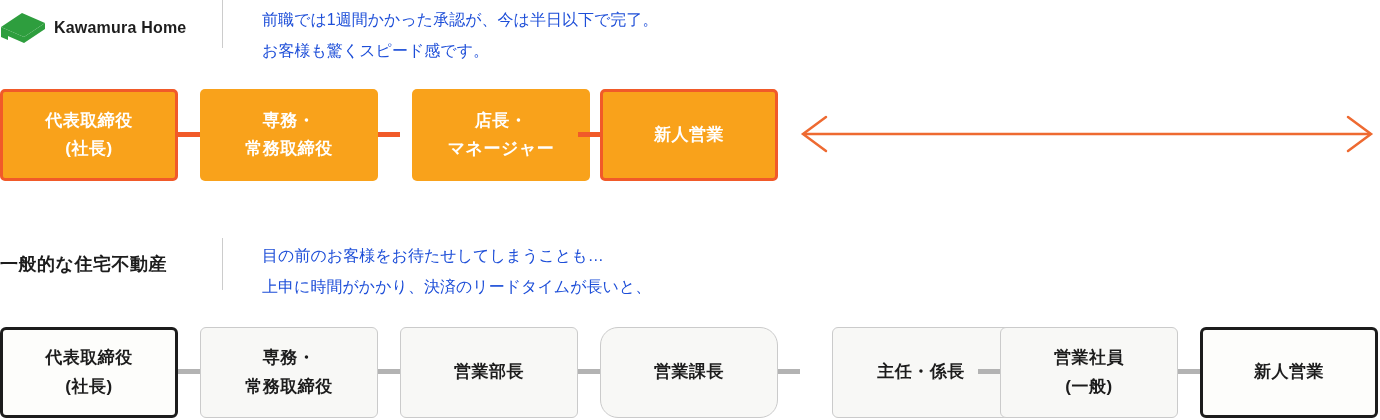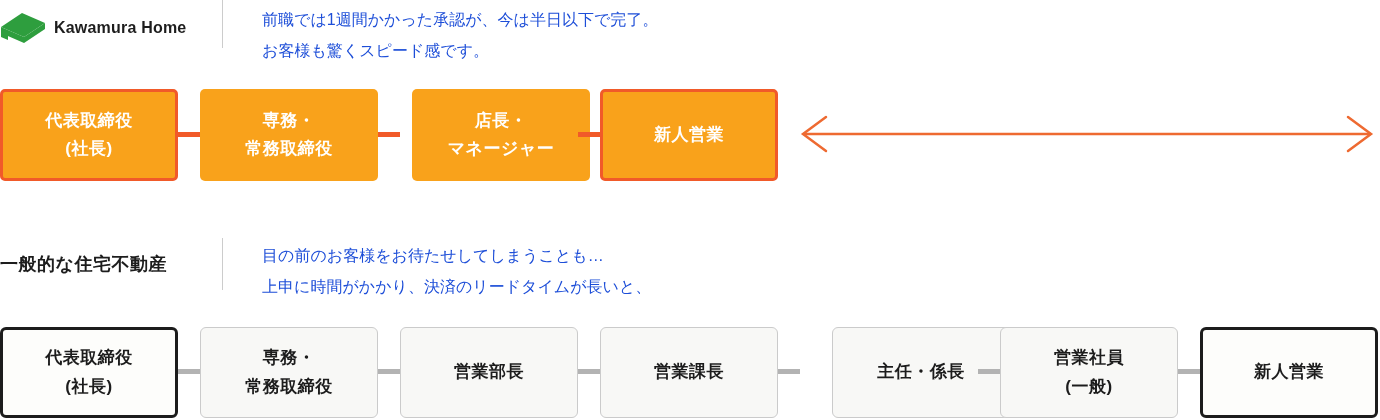--- a/index.html
+++ b/index.html
@@ -28,21 +28,21 @@
 
   .conn{position:absolute;width:22px;height:5px;}
   .kh-conn{top:132px;background:#f15a29;}
   .gen-conn{top:369px;background:#b3b3b3;}
 
   .span-arrow{position:absolute;left:794px;top:112px;width:586px;height:44px;}
 
   
   .kx0{left:0;} .kx1{left:200px;} .kx2{left:400px;margin-left:12px;} .kx3{left:600px;}
   .kc0{left:178px;} .kc1{left:378px;} .kc2{left:578px;}
-  .gx0{left:0;} .gx1{left:200px;} .gx2{left:400px;} .gx3{left:600px;}
+  .gx0{left:0;} .gx1{left:200px;} .gx2{left:400px;} .gx3{left:600px;border-radius:18px;}
   .gx4{left:800px;margin-left:32px;} .gx5{left:1000px;} .gx6{left:1200px;}
   .gc0{left:178px;} .gc1{left:378px;} .gc2{left:578px;}
   .gc3{left:778px;} .gc4{left:978px;} .gc5{left:1178px;}
 </style>
 </head>
 <body>
 
 <div class="stage">
 
   <div class="brand">

